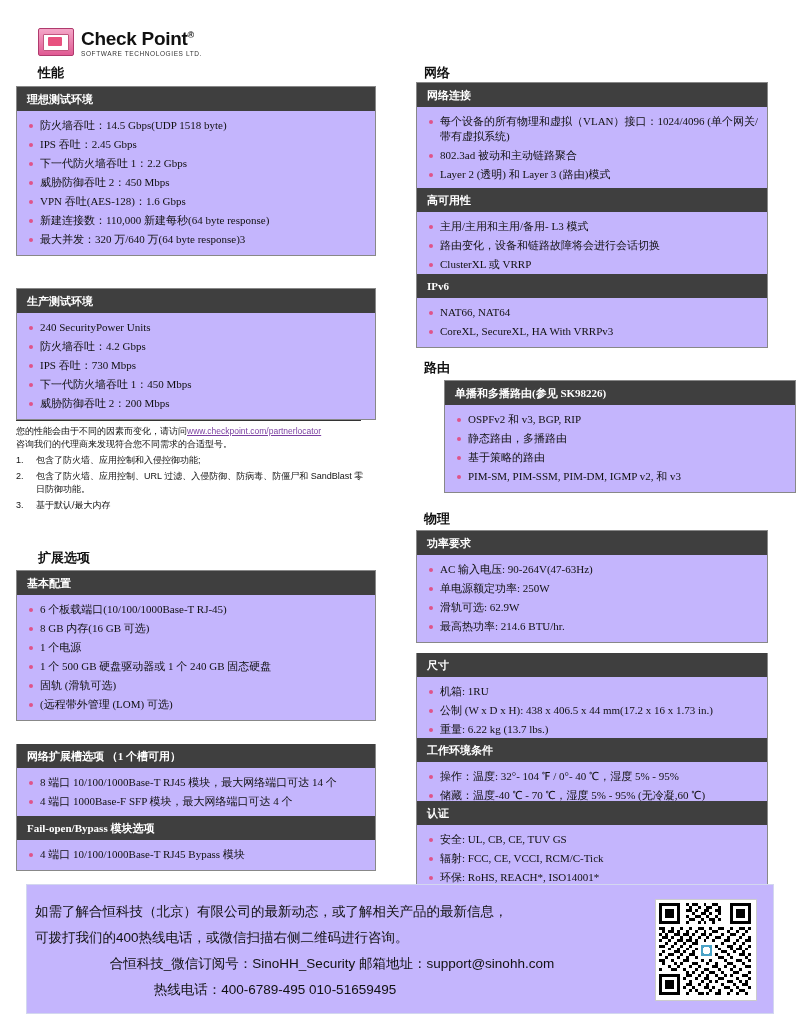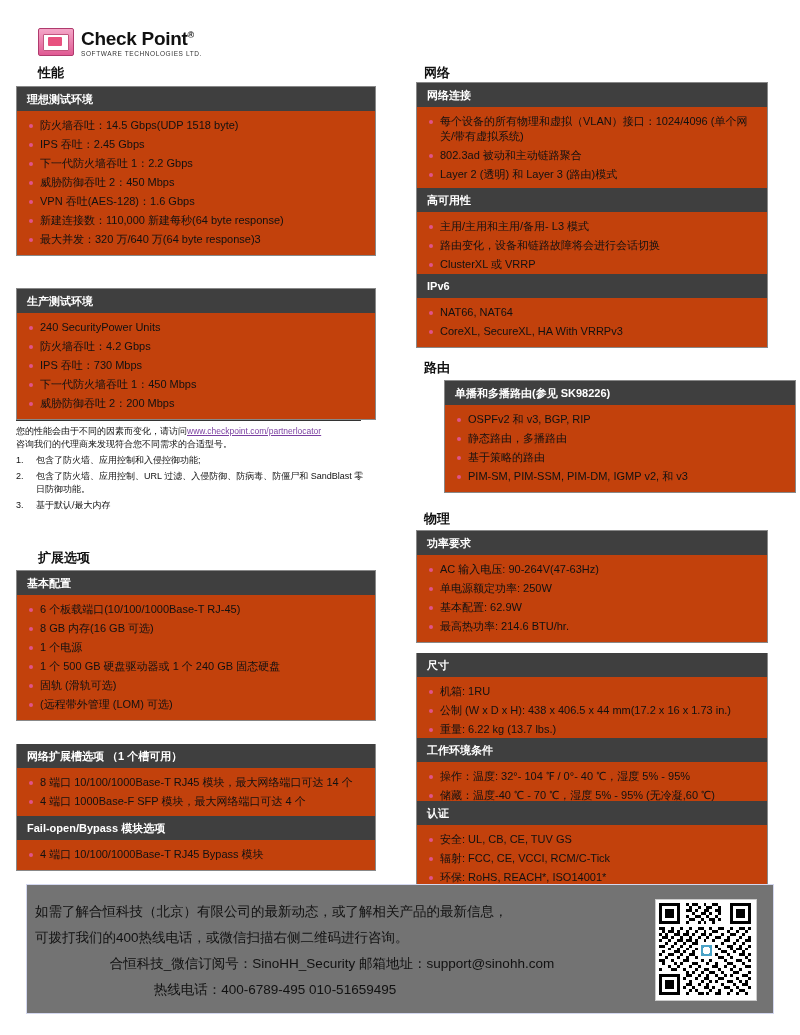--- a/index.html
+++ b/index.html
@@ -83,21 +83,22 @@
     font-size: 13px;
     font-weight: bold;
     color: #111;
   }
 
   
   .tbl {
     position: absolute;
     border: 1px solid #888;
     box-sizing: border-box;
-    background: #c2410c;
+    background: #c4b5fd;
+    font-family: Liberation Serif, serif;
   }
   .tbl-hdr {
     background: #3f3f3f;
     color: #ffffff;
     font-size: 11px;
     font-weight: bold;
     padding: 5px 8px 5px 10px;
     line-height: 14px;
   }
   .tbl-body {
@@ -150,21 +151,21 @@
     top: 0;
   }
 
   
   .promo {
     position: absolute;
     left: 26px;
     top: 884px;
     width: 748px;
     height: 130px;
-    background: #737373;
+    background: #c4b5fd;
     border: 1px solid #d3d7ef;
     box-sizing: border-box;
   }
   .promo-text {
     position: absolute;
     left: 8px;
     top: 14px;
     width: 590px;
     font-size: 13.5px;
     line-height: 26px;
@@ -315,21 +316,21 @@
     </div>
   </div>
 
   <div class="sect-title" style="left:424px; top:510px;">物理</div>
 
   <div class="tbl" style="left:416px; top:530px; width:352px;">
     <div class="tbl-hdr">功率要求</div>
     <div class="tbl-body">
       <div class="li">AC 输入电压: 90-264V(47-63Hz)</div>
       <div class="li">单电源额定功率: 250W</div>
-      <div class="li">基本配置: 62.9W</div>
+      <div class="li">滑轨可选: 62.9W</div>
       <div class="li">最高热功率: 214.6 BTU/hr.</div>
     </div>
   </div>
 
   <div class="tbl" style="left:416px; top:653px; width:352px; border-top:none;">
     <div class="tbl-hdr">尺寸</div>
     <div class="tbl-body">
       <div class="li">机箱: 1RU</div>
       <div class="li">公制 (W x D x H): 438 x 406.5 x 44 mm(17.2 x 16 x 1.73 in.)</div>
       <div class="li">重量: 6.22 kg (13.7 lbs.)</div>

